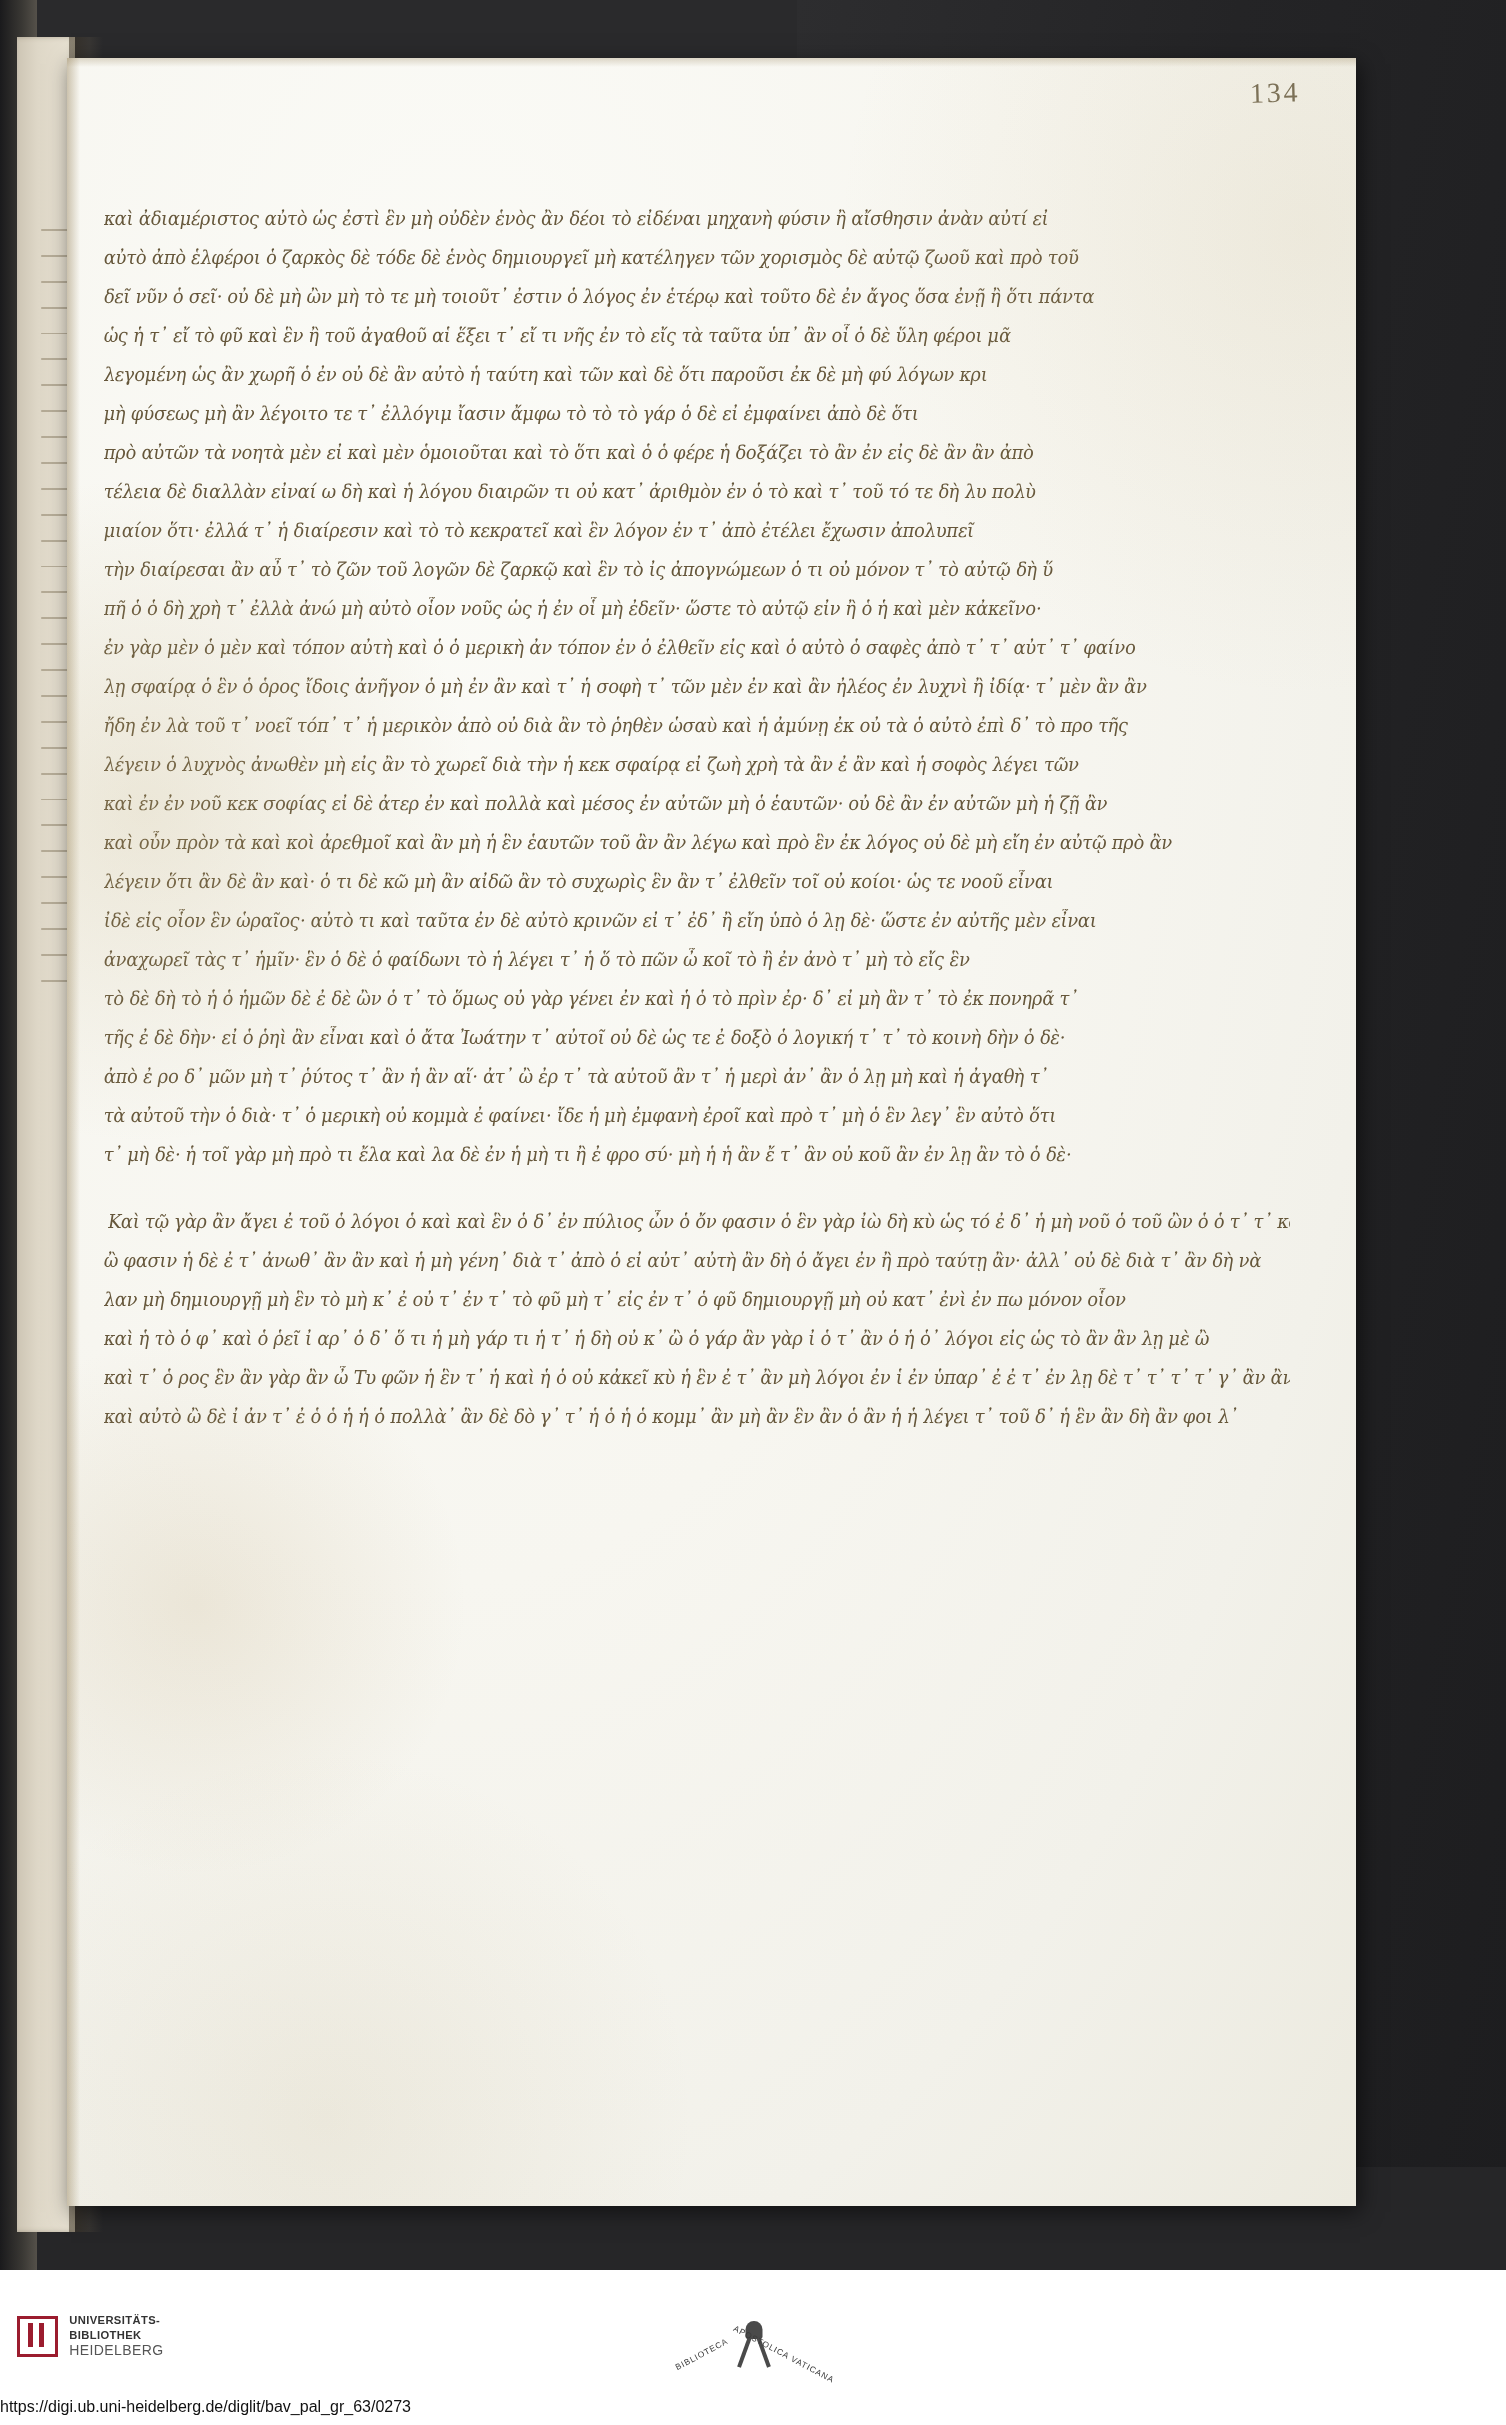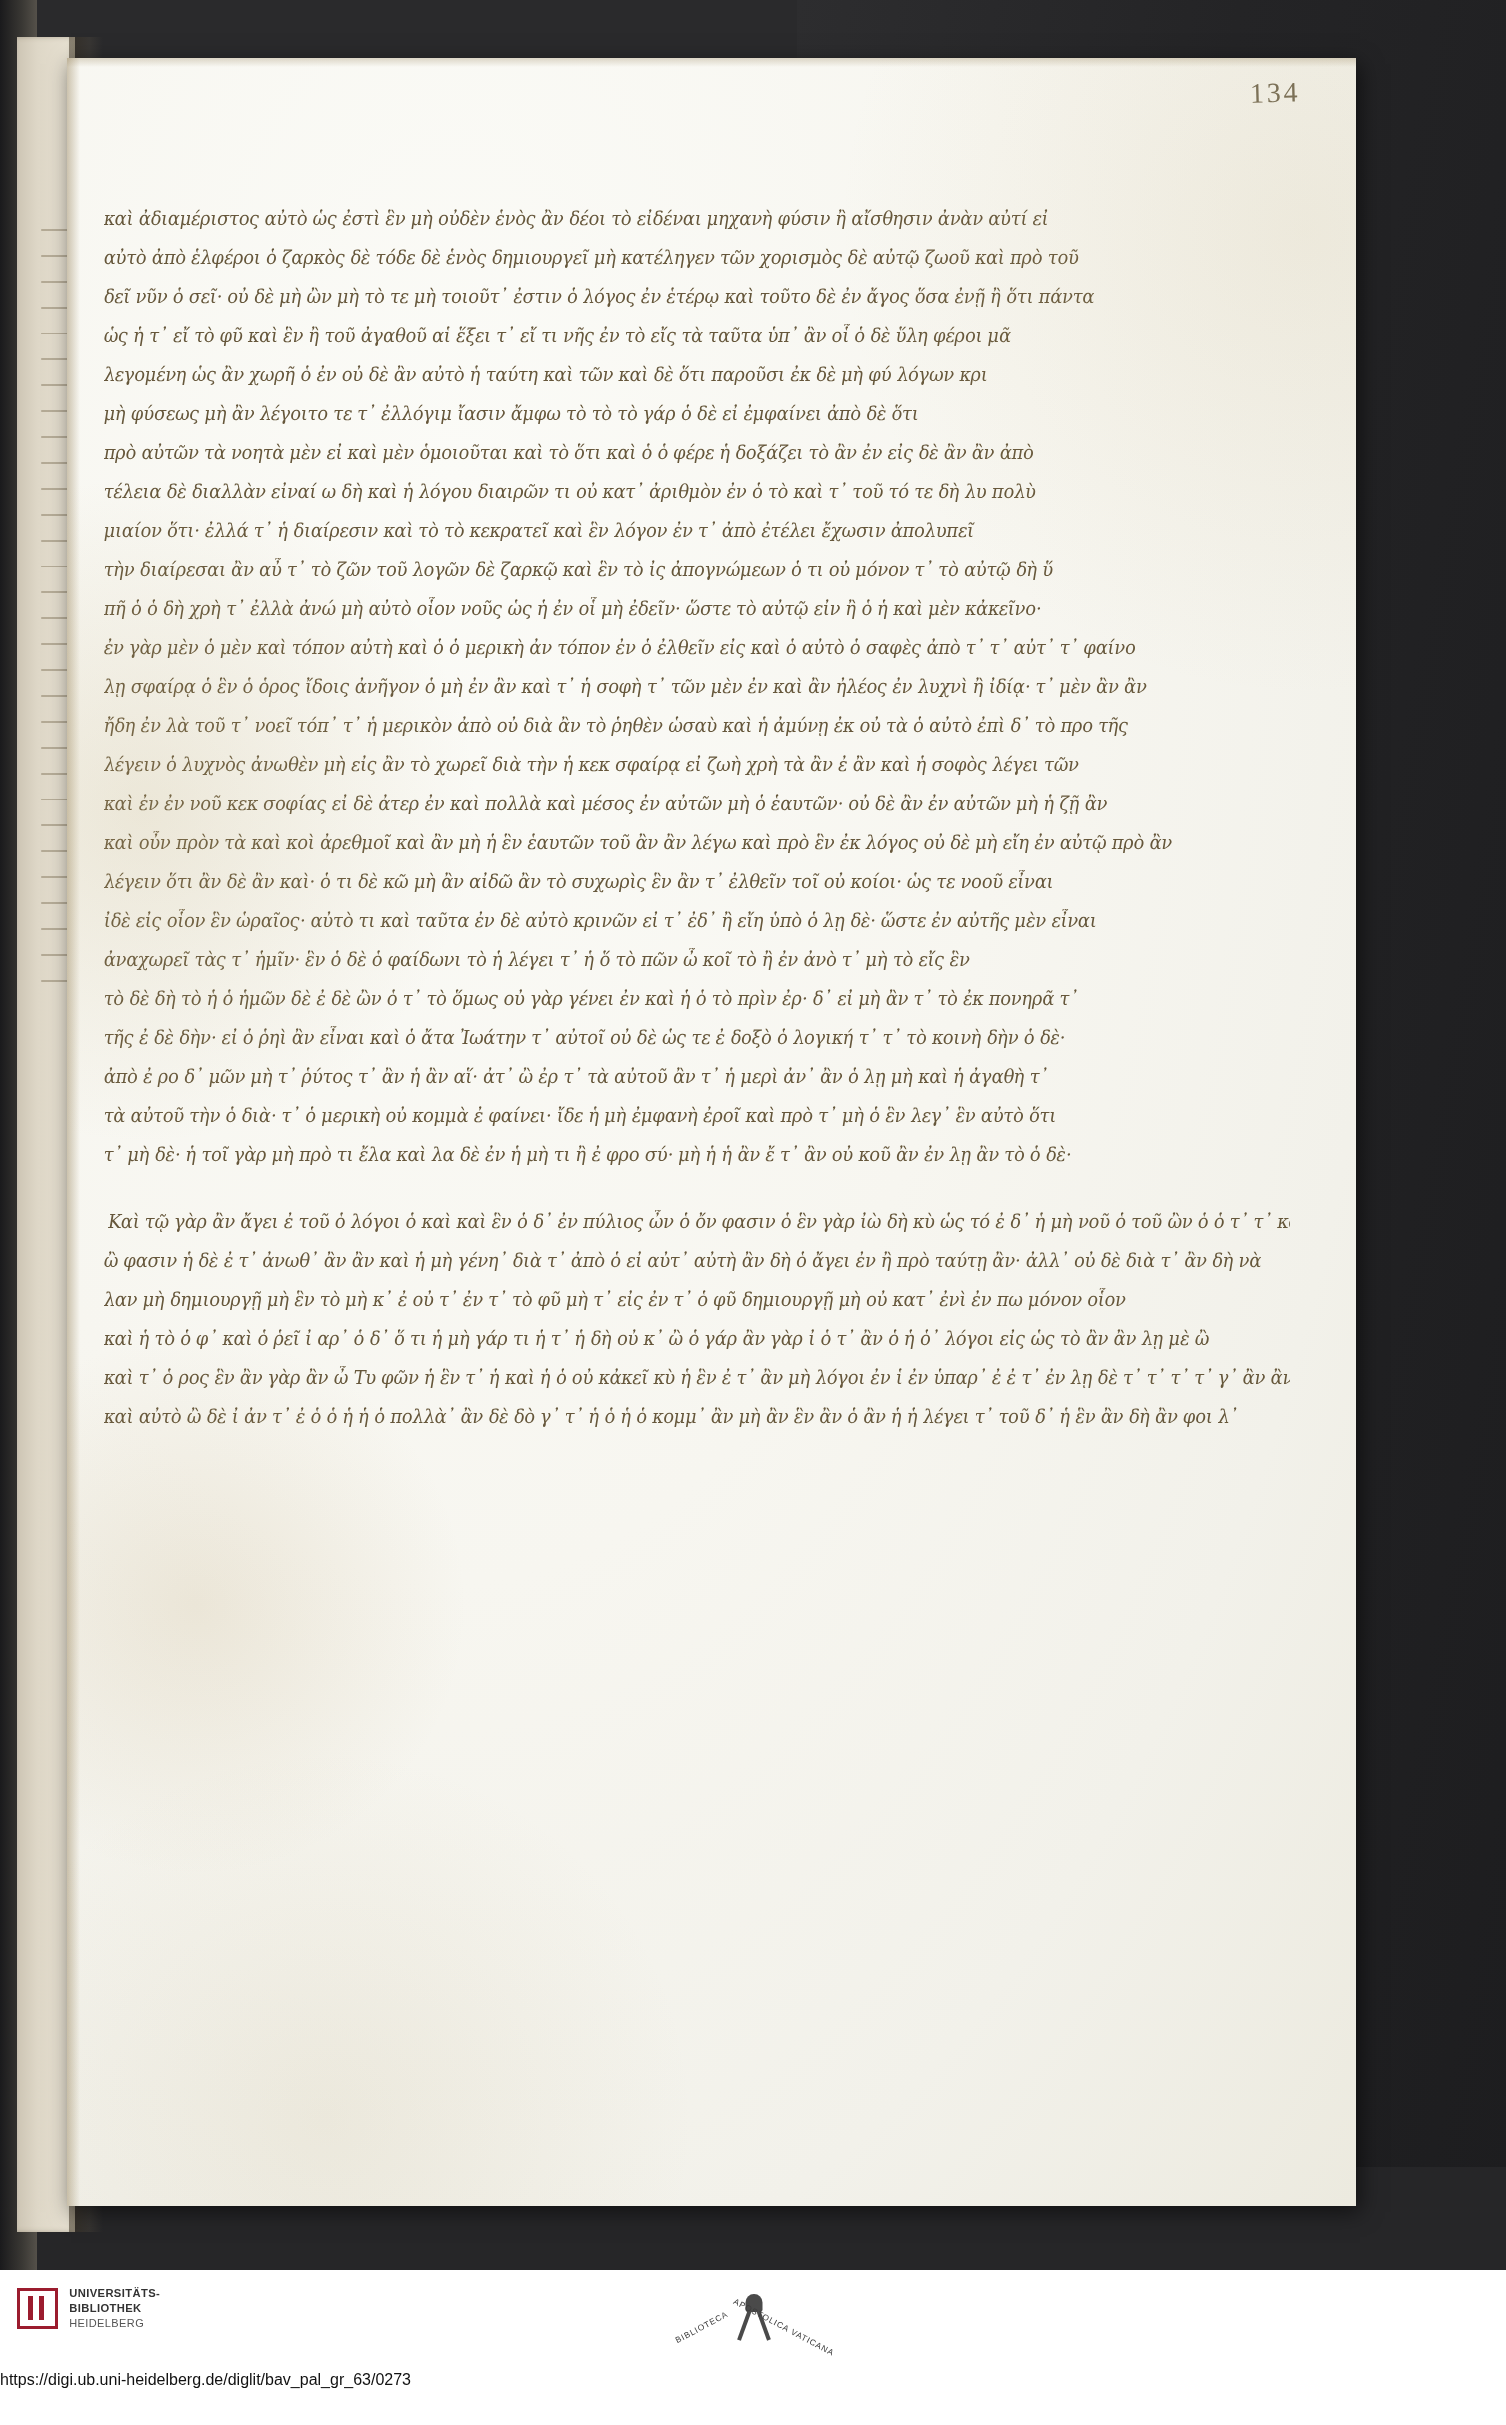--- a/index.html
+++ b/index.html
@@ -177,20 +177,21 @@
     left: 0;
     top: 2270px;
     width: 1507px;
     height: 156px;
     background: #ffffff;
   }
   .footer-logos {
     position: relative;
     height: 97px;
     border-top: 0.9px solid #ffffff;
+    margin-top: 27px;
   }
   .logo-ub {
     position: absolute;
     left: 17px;
     top: 15px;
     display: flex;
     align-items: center;
     gap: 11.2px;
   }
   .ub-mark {
@@ -214,21 +215,21 @@
     width: 5.6px; height: 24px;
     background: #9b1c2e;
   }
   .ub-text {
     font-size: 11.2px;
     line-height: 15px;
     color: #333;
     letter-spacing: 0.4px;
   }
   .ub-text b { display: block; font-weight: bold; }
-  .ub-text .sub { font-weight: normal; font-size: 11px; color: #555; }
+  .ub-text .sub { font-weight: normal; font-size: 14px; color: #555; }
 
   .logo-bav {
     position: absolute;
     left: 50%;
     top: 7.5px;
     transform: translateX(-50%);
     width: 177px;
     height: 84px;
   }
   .bav-circle {

